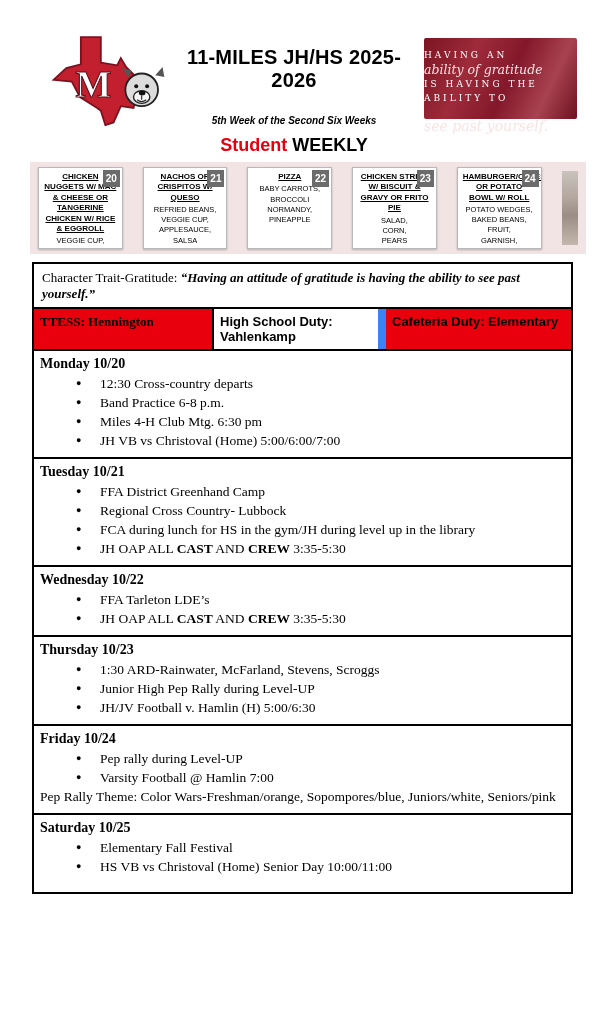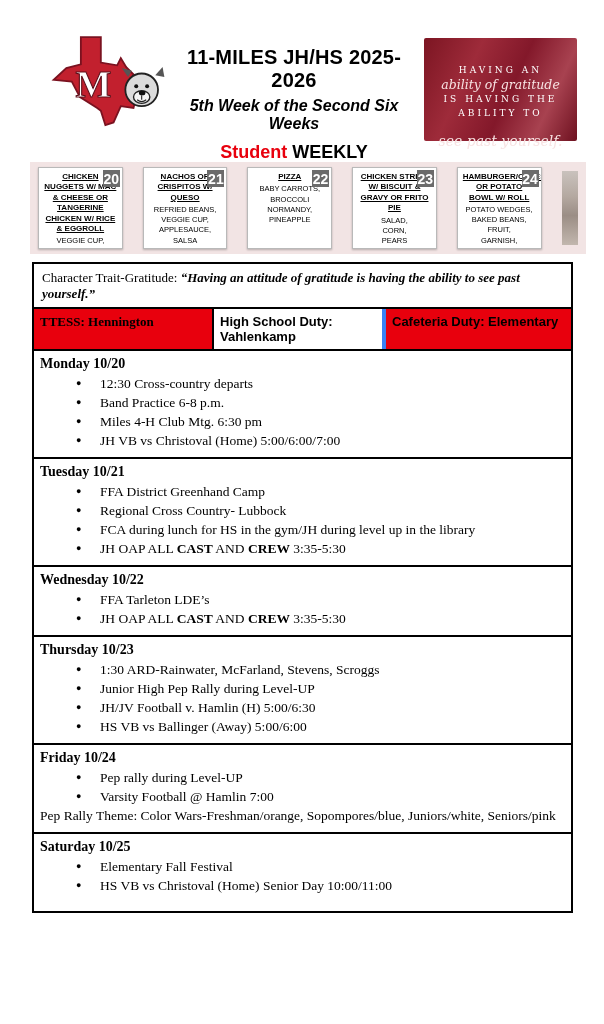--- a/index.html
+++ b/index.html
@@ -4,54 +4,54 @@
 <style>
   * { margin:0; padding:0; box-sizing:border-box; }
   html,body { background:#ffffff; }
   body { width:604px; height:1024px; position:relative; font-family:"Liberation Serif", serif; color:#000; }
 
   
   .header { position:absolute; top:0; left:0; width:604px; height:158px; }
   .logo { position:absolute; left:50px; top:30px; width:118px; height:106px; }
   .title-block { position:absolute; left:168px; top:46px; width:252px; text-align:center; font-family:"Liberation Sans", sans-serif; }
   .main-title { font-size:20px; font-weight:bold; letter-spacing:0.2px; }
-  .sub-title { margin-top:5px; font-size:16px; font-weight:bold; font-style:italic; }
+  .sub-title { margin-top:23px; font-size:10px; font-weight:bold; font-style:italic; }
   .brand-line { margin-top:9px; font-size:18px; font-weight:bold; }
   .brand-red { color:#e8000d; }
   .brand-black { color:#000; }
 
-  .quote-box { position:absolute; left:424px; top:38px; width:153px; height:103px;
+  .quote-box { position:absolute; left:424px; top:38px; width:153px; height:81px;
     background:linear-gradient(115deg,#7c1522 0%,#9e2b3a 30%,#83182a 55%,#a84250 78%,#6e1120 100%);
-    border-radius:2px; color:#fff; text-align:center; padding-top:25px; }
+    border-radius:2px; color:#fff; padding-top:10px; }
   .q-caps { font-family:"DejaVu Serif", serif; font-size:9px; letter-spacing:3px; line-height:14px; }
   .q-script { font-family:"DejaVu Serif", serif; font-style:italic; font-size:12.5px; line-height:15px; color:#f8e3e3; }
   .q-script-big { font-family:"DejaVu Serif", serif; font-style:italic; font-size:14px; line-height:18px; margin-top:12px; color:#f8e3e3; }
 
   
   .menu-band { position:absolute; top:162px; left:30px; width:556px; height:92px;
     background:#f2e4e4; display:flex; align-items:center; gap:20px; padding:0 8px; }
   .menu-card { position:relative; width:92px; height:82px; background:#fff;
     border:1px solid #b9b9b9; box-shadow:0 1px 2px rgba(0,0,0,0.25);
     font-family:"Liberation Sans", sans-serif; text-align:center; padding:3px 2px; overflow:hidden; }
   .day-badge { position:absolute; top:2px; right:2px; width:17px; height:17px; background:#6b6b6b;
-    color:#fff; font-size:14px; font-weight:bold; display:flex; align-items:center; justify-content:center; }
+    color:#fff; font-size:10px; font-weight:bold; display:flex; align-items:center; justify-content:center; }
   .menu-title { font-size:8px; font-weight:bold; text-decoration:underline; line-height:1.3; padding:1px 3px 0 3px; }
   .menu-sides { font-size:7.5px; line-height:1.35; margin-top:2px; white-space:pre-line; }
   .menu-photo-edge { margin-left:auto; width:18px; height:74px;
     background:linear-gradient(180deg,#c9c2bd 0%,#b4a8a0 35%,#9b8d85 60%,#c2b7ae 100%); }
 
   
   .sched-table { position:absolute; top:262px; left:32px; width:541px; border:2px solid #000; background:#fff; }
   .trait-row { padding:6px 8px 5px 8px; font-size:13px; }
   .trait-quote { font-weight:bold; font-style:italic; }
   .duty-row { display:flex; border-top:2px solid #000; font-size:13px; }
   .duty-cell { padding:5px 6px; }
   .duty-red { background:#e8000d; }
   .duty-c1 { flex:0 0 180px; font-family:"Liberation Serif", serif; font-weight:bold; border-right:2px solid #000; }
-  .duty-c2 { flex:0 0 172px; background:#fff; font-family:"Liberation Sans", sans-serif; font-weight:bold; border-right:4px solid #3b82f6; }
+  .duty-c2 { flex:0 0 172px; background:#fff; font-family:"Liberation Sans", sans-serif; font-weight:bold; border-right:8px solid #3b82f6; }
   .duty-c3 { flex:1; font-family:"Liberation Sans", sans-serif; font-weight:bold; }
 
   .day-section { border-top:2px solid #000; padding-bottom:7px; }
   .day-section:last-child { padding-bottom:16px; }
   .day-title { font-size:14px; font-weight:bold; padding:5px 6px 2px 6px; }
   .day-list { list-style:none; }
   .day-list li { position:relative; padding-left:66px; font-size:13.5px; line-height:19px; }
   .day-list li::before { content:"●"; position:absolute; left:42px; top:0; font-size:9px; }
   .day-note { font-size:13.5px; line-height:19px; padding-left:6px; }
 </style>
@@ -172,21 +172,20 @@
           <li><span>FFA Tarleton LDE’s</span></li>
           <li><span>JH OAP ALL </span><b>CAST</b><span> AND </span><b>CREW</b><span> 3:35-5:30</span></li>
         </ul>
       </section>
       <section class="day-section">
         <div class="day-title">Thursday 10/23</div>
         <ul class="day-list">
           <li><span>1:30 ARD-Rainwater, McFarland, Stevens, Scroggs</span></li>
           <li><span>Junior High Pep Rally during Level-UP</span></li>
           <li><span>JH/JV Football v. Hamlin (H) 5:00/6:30</span></li>
-          <li><span>HS VB vs Ballinger (Away) 5:00/6:00</span></li>
         </ul>
       </section>
       <section class="day-section">
         <div class="day-title">Friday 10/24</div>
         <ul class="day-list">
           <li><span>Pep rally during Level-UP</span></li>
           <li><span>Varsity Football @ Hamlin 7:00</span></li>
         </ul>
         <div class="day-note">Pep Rally Theme: Color Wars-Freshman/orange, Sopompores/blue, Juniors/white, Seniors/pink</div>
       </section>

